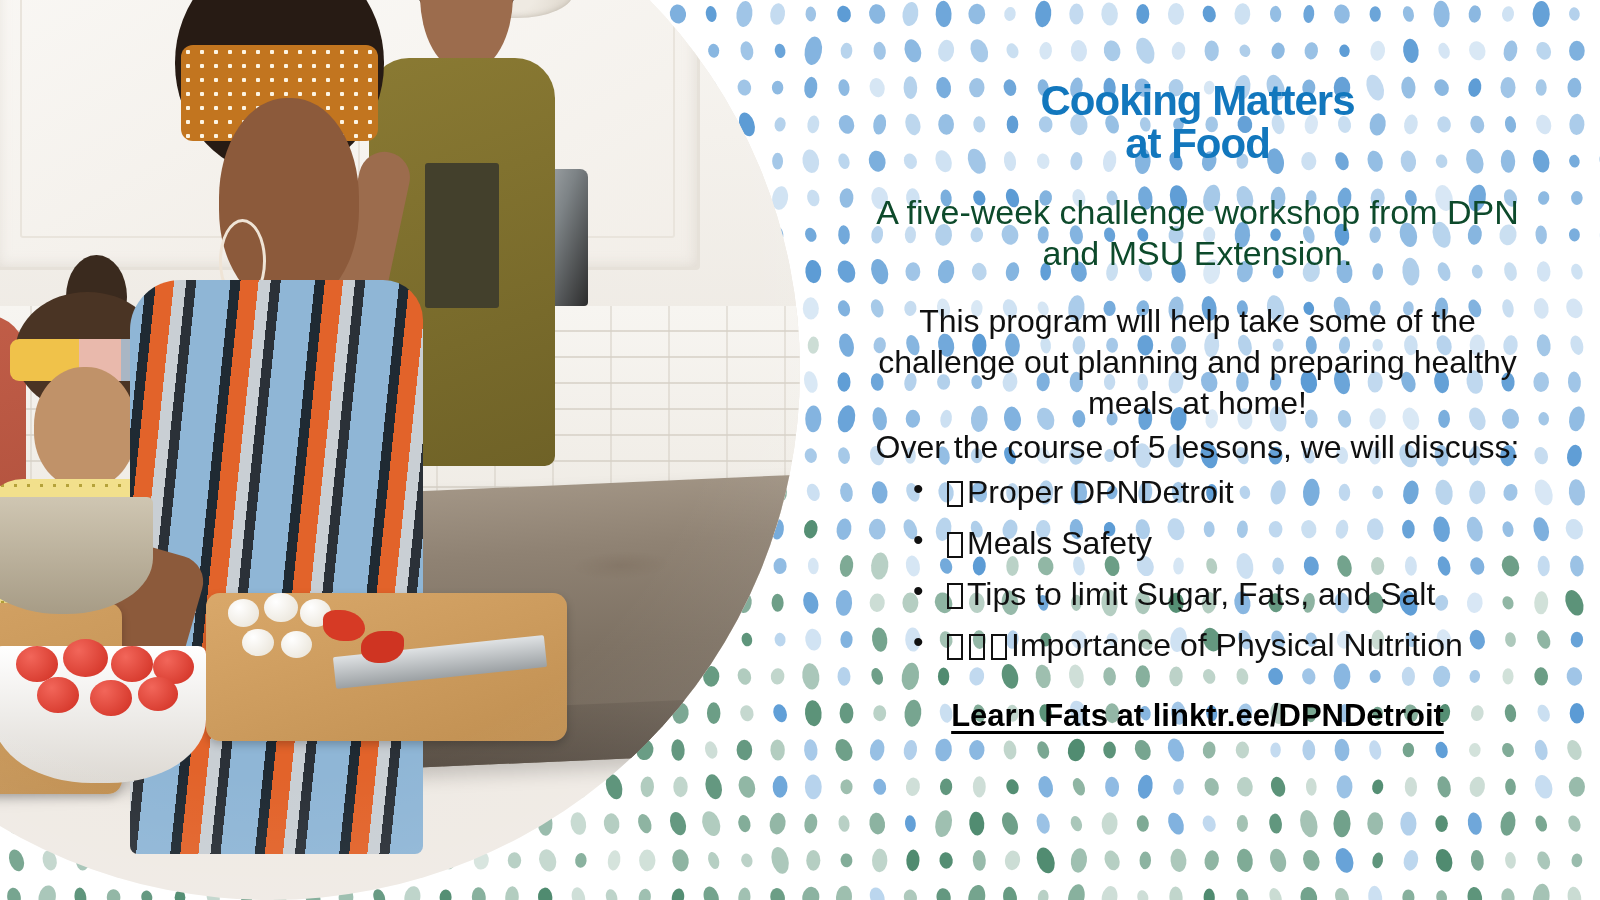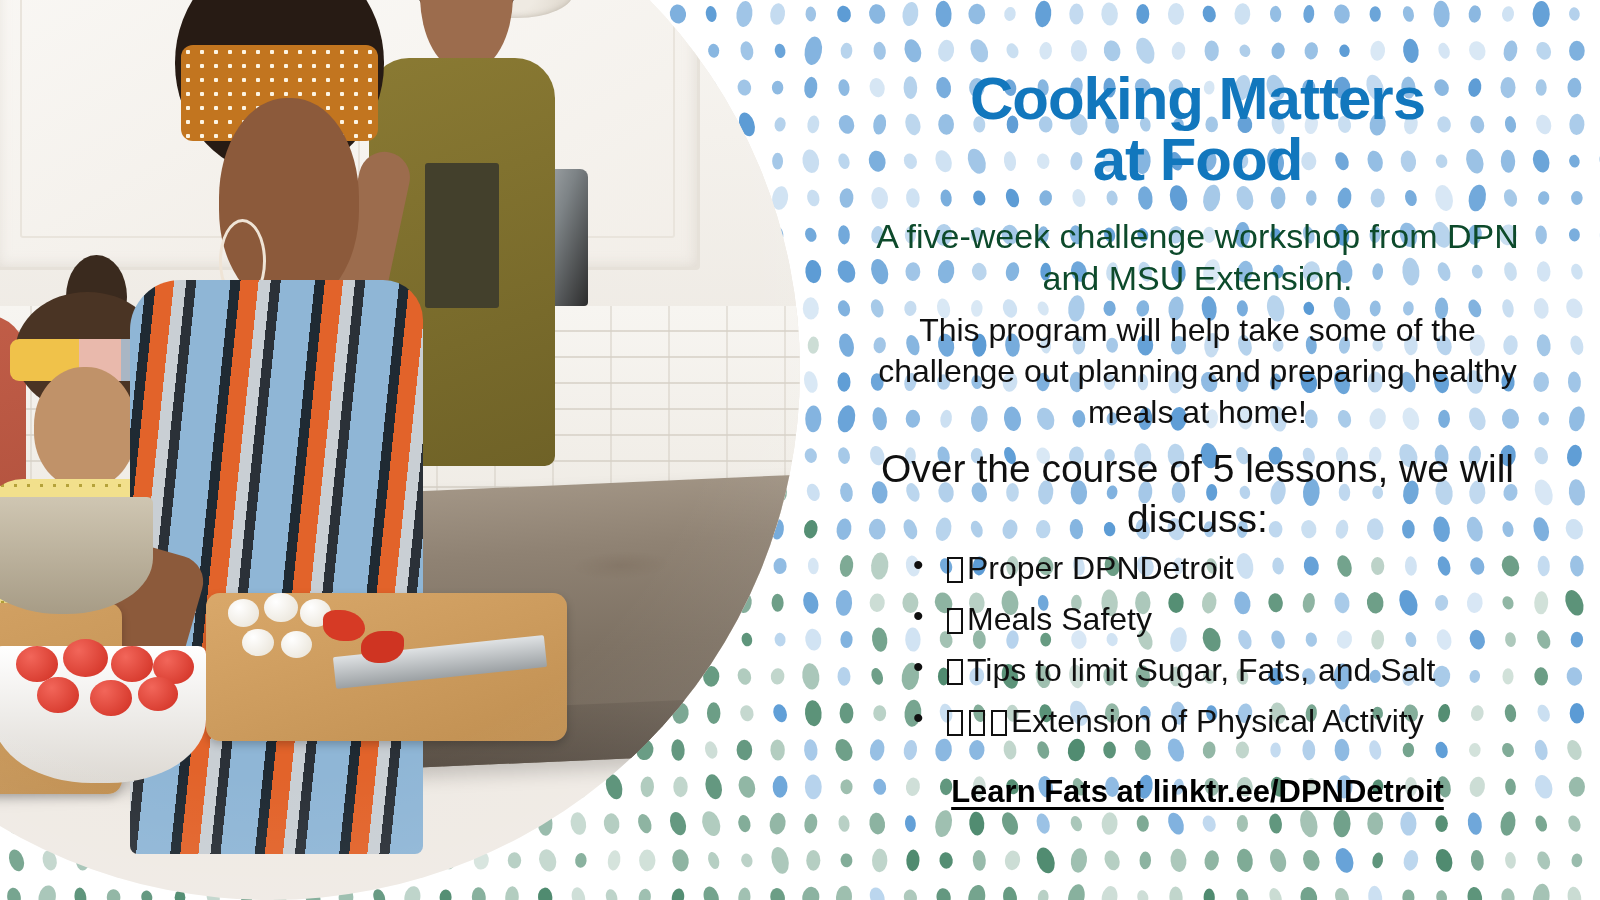--- a/index.html
+++ b/index.html
@@ -133,52 +133,52 @@
     top: 0;
     width: 805px;
     height: 900px;
     z-index: 4;
     text-align: center;
     padding: 0 22px;
     box-sizing: border-box;
   }
 
   #title {
-    margin: 0;
+    margin: 12px;
     padding-top: 68px;
-    font-size: 60px;
+    font-size: 42px;
     font-weight: bold;
     line-height: 1.02;
     letter-spacing: -1px;
     color: #1277bd;
   }
   #title .t-line { display: block; }
 
   #subtitle {
     margin: 26px auto 0;
     max-width: 700px;
     font-size: 34px;
     font-weight: 500;
     line-height: 1.22;
     color: #0d4a2b;
   }
 
   #paragraph {
-    margin: 11px auto 0;
+    margin: 26px auto 0;
     max-width: 660px;
     font-size: 32px;
     font-weight: 400;
     line-height: 1.28;
     color: #101010;
   }
 
   #lessons-lead {
-    margin: 11px auto 0;
+    margin: 4px auto 0;
     max-width: 760px;
-    font-size: 39px;
+    font-size: 32px;
     line-height: 1.28;
     color: #101010;
   }
 
   #lesson-list {
     margin: 4px 0 0 0;
     padding: 0 0 0 96px;
     list-style: none;
     text-align: left;
     font-size: 32px;
@@ -1557,18 +1557,18 @@
     <p id="subtitle">A five-week challenge workshop from DPN and MSU Extension.</p>
 
     <p id="paragraph">This program will help take some of the challenge out planning and preparing healthy meals at home!</p>
 
     <p id="lessons-lead">Over the course of 5 lessons, we will discuss:</p>
 
     <ul id="lesson-list">
         <li><span class="tofu"></span><span>Proper DPNDetroit</span></li>
         <li><span class="tofu"></span><span>Meals Safety</span></li>
         <li><span class="tofu"></span><span>Tips to limit Sugar, Fats, and Salt</span></li>
-        <li><span class="tofu"></span><span class="tofu"></span><span class="tofu"></span><span>Extension of Physical Activity</span></li>
+        <li><span class="tofu"></span><span class="tofu"></span><span class="tofu"></span><span>Importance of Physical Nutrition</span></li>
       </ul>
 
     <a id="cta" href="#">Learn Fats at linktr.ee/DPNDetroit</a>
   </div>
 </div>
 
 </body></html>

